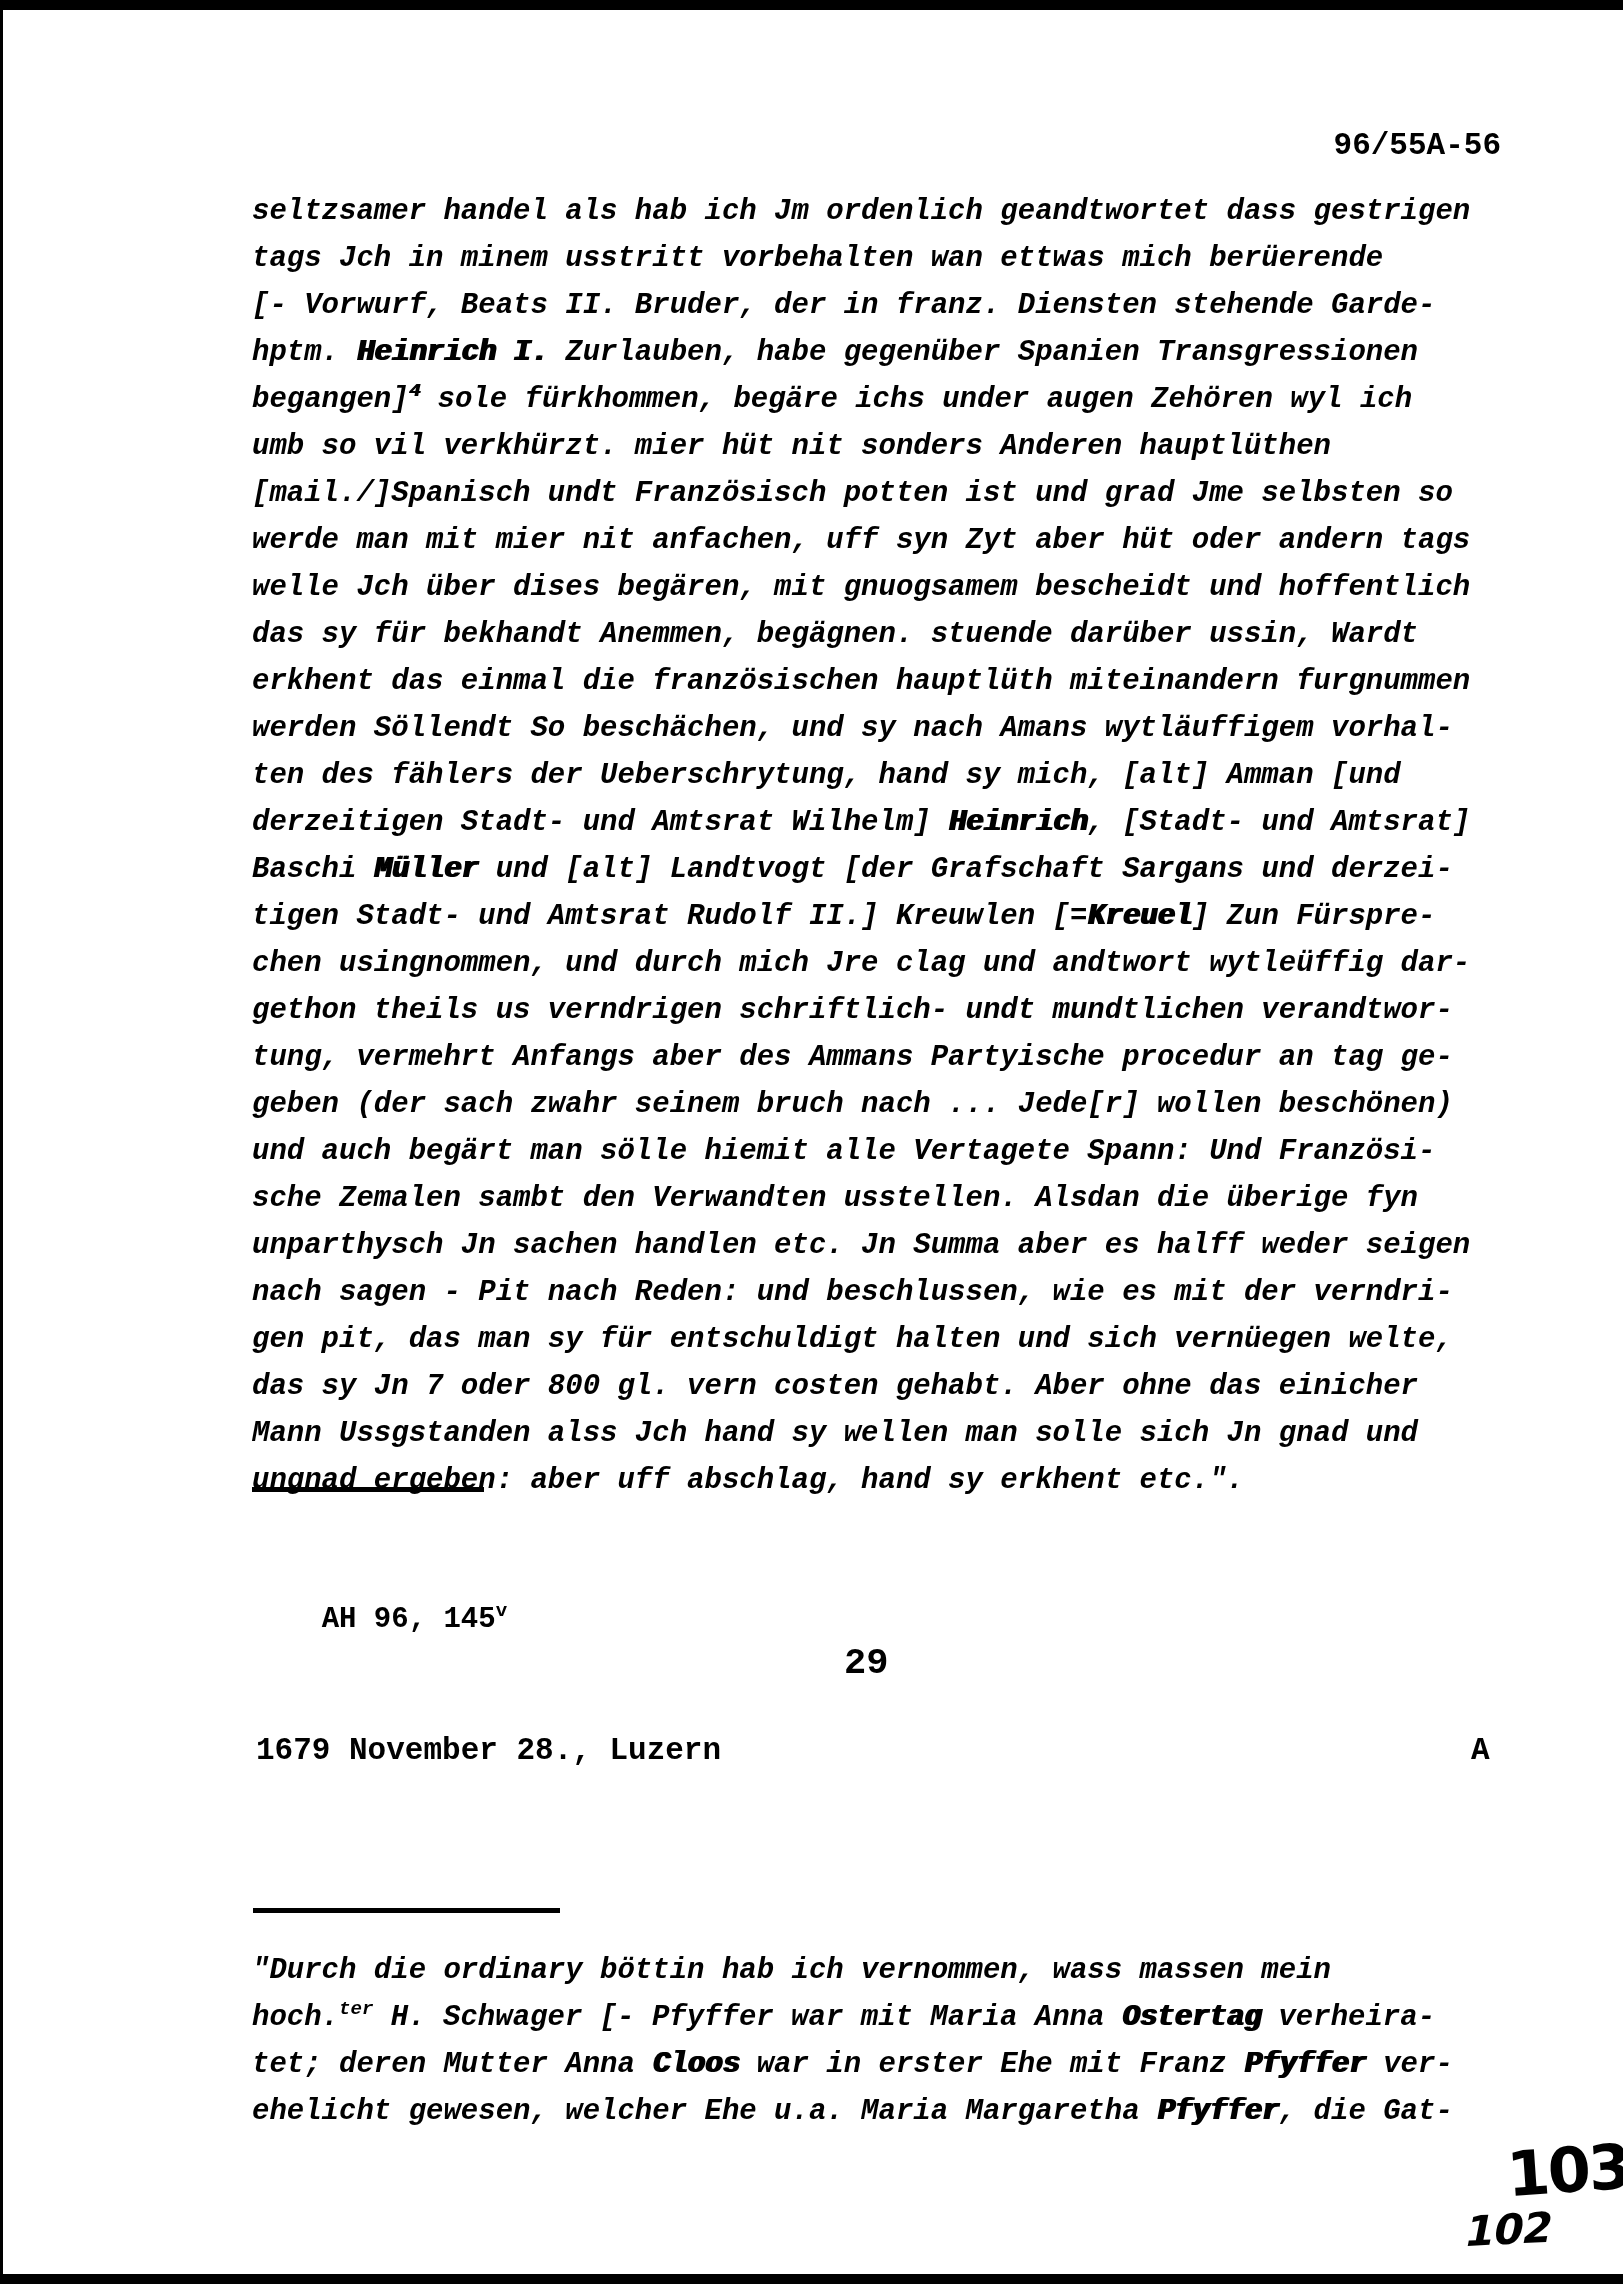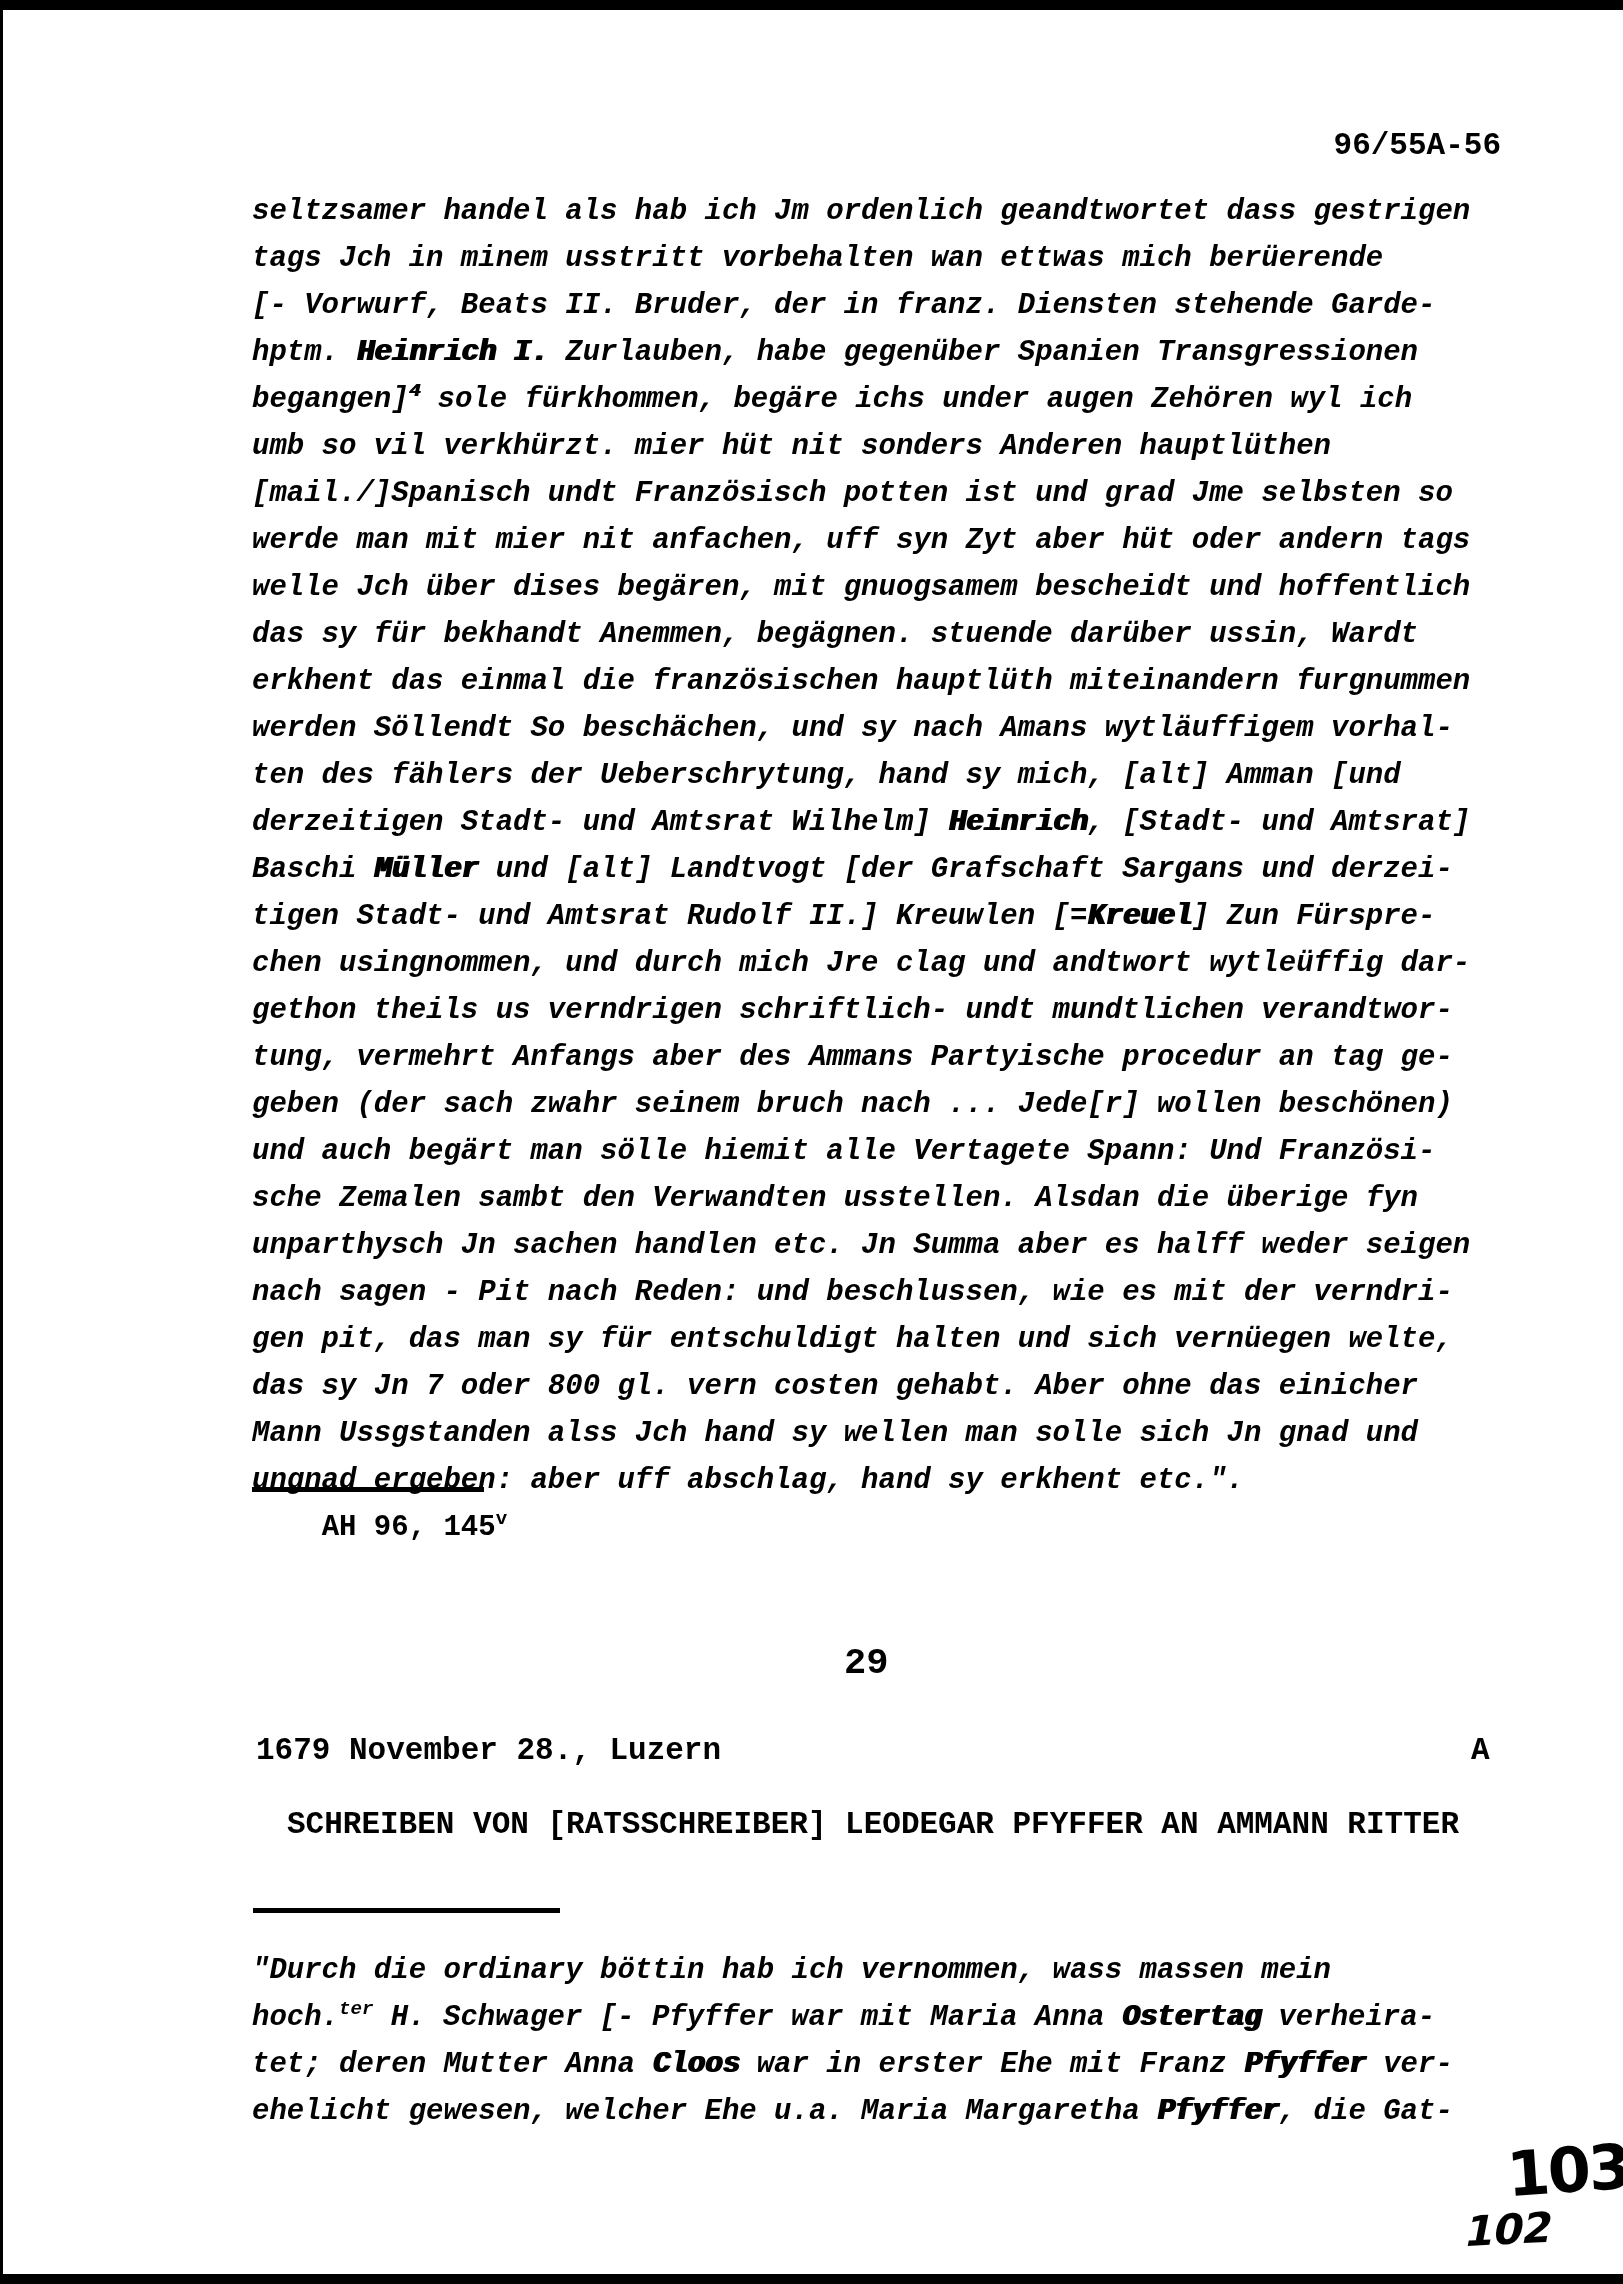--- a/index.html
+++ b/index.html
@@ -12,21 +12,21 @@
   .edge-left{top:0;left:0;width:3.2px;height:2284px;}
   .header-ref{position:absolute;top:128px;right:123px;font-size:31px;white-space:pre;}
   .quote{position:absolute;left:252px;font-size:29px;font-style:italic;line-height:47px;white-space:pre;}
   .quote1{top:188px;}
   .quote2{top:1947px;}
   .bseg{text-shadow:0.07em 0 0 currentColor;}
   .sup{font-size:0.66em;vertical-align:super;line-height:0;}
   .rule{position:absolute;height:4.9px;background:#000;}
   .rule1{left:252px;top:1487px;width:232px;}
   .rule2{left:253px;top:1908px;width:307px;}
-  .archive-ref{position:absolute;left:252px;top:1478px;font-size:29px;white-space:pre;}
+  .archive-ref{position:absolute;left:252px;top:1570px;font-size:29px;white-space:pre;}
   .entry-number{position:absolute;left:844px;top:1642px;font-size:37px;}
   .date-line{position:absolute;left:256px;top:1733px;font-size:31px;white-space:pre;}
   .siglum{position:absolute;left:1471px;top:1733px;font-size:31px;}
   .title1{position:absolute;left:252px;top:1807px;width:1242px;text-align:center;font-size:31px;white-space:pre;}
   .title2{position:absolute;left:448px;top:1845px;font-size:31px;white-space:pre;}
   .hw{position:absolute;font-family:"DejaVu Sans",sans-serif;font-weight:bold;color:#000;line-height:1;}
   .hw-top{left:1507px;top:2140px;font-size:62px;transform:rotate(-4deg);letter-spacing:-2.4px;}
   .hw-bottom{left:1466px;top:2209px;font-size:42px;transform:skewX(-14deg) rotate(-3deg);letter-spacing:-0.8px;}
 </style>
 </head>
@@ -47,21 +47,20 @@
   <div class="archive-ref">
     <span>AH 96, 145</span><span class="sup">v</span>
   </div>
 
   <div class="entry-number">29</div>
 
   <div class="date-line">1679 November 28., Luzern</div>
 
   <div class="siglum">A</div>
 
-  <div class="title1">SCHREIBEN VON [RATSSCHREIBER] LEODEGAR PFYFFER AN AMMANN RITTER</div>
 
 
   <div class="rule rule2"></div>
 
   <div class="quote quote2"><div><span>"Durch die ordinary böttin hab ich vernommen, wass massen mein</span></div><div><span>hoch.</span><span class="sup">ter</span><span> H. Schwager [- Pfyffer war mit Maria Anna </span><span class="bseg">Ostertag</span><span> verheira-</span></div><div><span>tet; deren Mutter Anna </span><span class="bseg">Cloos</span><span> war in erster Ehe mit Franz </span><span class="bseg">Pfyffer</span><span> ver-</span></div><div><span>ehelicht gewesen, welcher Ehe u.a. Maria Margaretha </span><span class="bseg">Pfyffer</span><span>, die Gat-</span></div></div>
 
   <div class="hw hw-top">103</div>
 
   <div class="hw hw-bottom">102</div>
 

